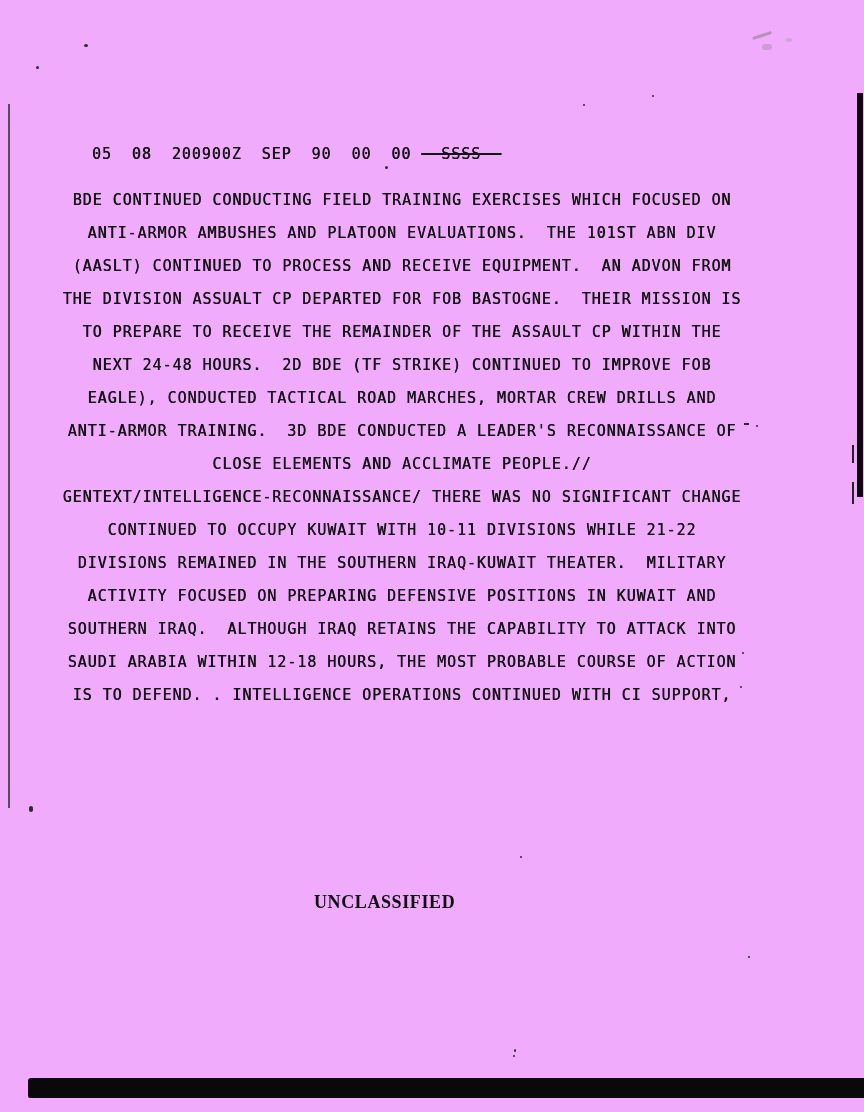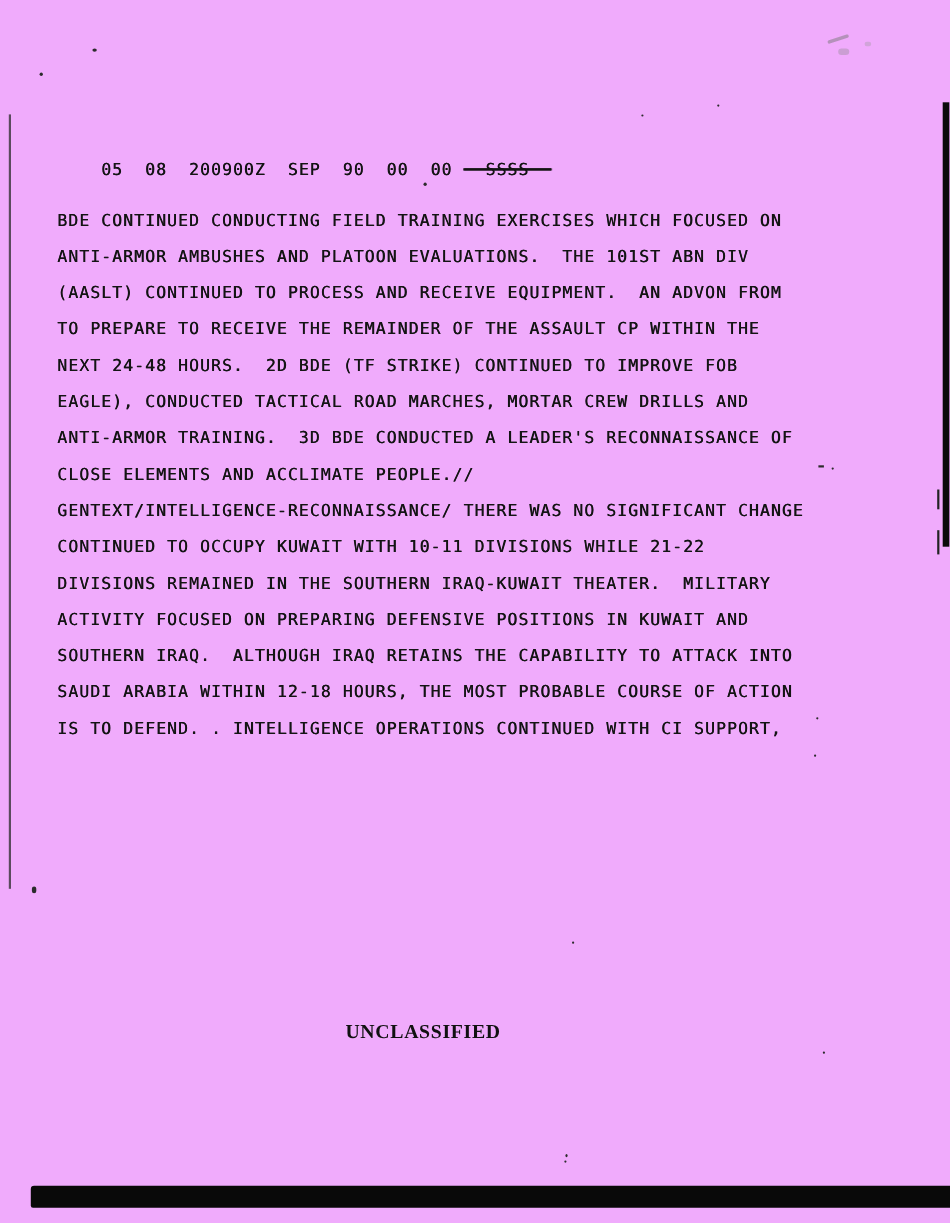--- a/index.html
+++ b/index.html
@@ -38,25 +38,26 @@
   }
   .body-block {
     position: absolute;
     left: 52px;
     top: 184px;
     width: 700px;
   }
   .body-block .doc-line {
     height: 33px;
     line-height: 33px;
+    text-align: center;
   }
   .footer-classification {
     position: absolute;
     left: 314px;
-    top: 928px;
+    top: 892px;
     font-family: "Liberation Serif", "DejaVu Serif", serif;
     font-weight: 700;
     font-size: 18px;
     letter-spacing: 0.6px;
     color: #111;
   }
   
   .artifact { position: absolute; background: #1a1a1a; }
   .edge-right-bar   { left: 857px; top: 93px;  width: 6px;  height: 404px; background:#0b0b0b; }
   .edge-right-tick1 { left: 852px; top: 445px; width: 2px;  height: 18px;  background:#222; }
@@ -88,20 +89,21 @@
 <div class="page">
 
   <div class="header-line mono">
     <span>05  08  200900Z  SEP  90  00  00 </span><span class="struck">  SSSS  </span>
   </div>
 
   <div class="body-block">
     <div class="doc-line mono">BDE CONTINUED CONDUCTING FIELD TRAINING EXERCISES WHICH FOCUSED ON</div>
     <div class="doc-line mono">ANTI-ARMOR AMBUSHES AND PLATOON EVALUATIONS.  THE 101ST ABN DIV</div>
     <div class="doc-line mono">(AASLT) CONTINUED TO PROCESS AND RECEIVE EQUIPMENT.  AN ADVON FROM</div>
+    <div class="doc-line mono">THE DIVISION ASSUALT CP DEPARTED FOR FOB BASTOGNE.  THEIR MISSION IS</div>
     <div class="doc-line mono">TO PREPARE TO RECEIVE THE REMAINDER OF THE ASSAULT CP WITHIN THE</div>
     <div class="doc-line mono">NEXT 24-48 HOURS.  2D BDE (TF STRIKE) CONTINUED TO IMPROVE FOB</div>
     <div class="doc-line mono">EAGLE), CONDUCTED TACTICAL ROAD MARCHES, MORTAR CREW DRILLS AND</div>
     <div class="doc-line mono">ANTI-ARMOR TRAINING.  3D BDE CONDUCTED A LEADER'S RECONNAISSANCE OF</div>
     <div class="doc-line mono">CLOSE ELEMENTS AND ACCLIMATE PEOPLE.//</div>
     <div class="doc-line mono">GENTEXT/INTELLIGENCE-RECONNAISSANCE/ THERE WAS NO SIGNIFICANT CHANGE</div>
     <div class="doc-line mono">CONTINUED TO OCCUPY KUWAIT WITH 10-11 DIVISIONS WHILE 21-22</div>
     <div class="doc-line mono">DIVISIONS REMAINED IN THE SOUTHERN IRAQ-KUWAIT THEATER.  MILITARY</div>
     <div class="doc-line mono">ACTIVITY FOCUSED ON PREPARING DEFENSIVE POSITIONS IN KUWAIT AND</div>
     <div class="doc-line mono">SOUTHERN IRAQ.  ALTHOUGH IRAQ RETAINS THE CAPABILITY TO ATTACK INTO</div>

